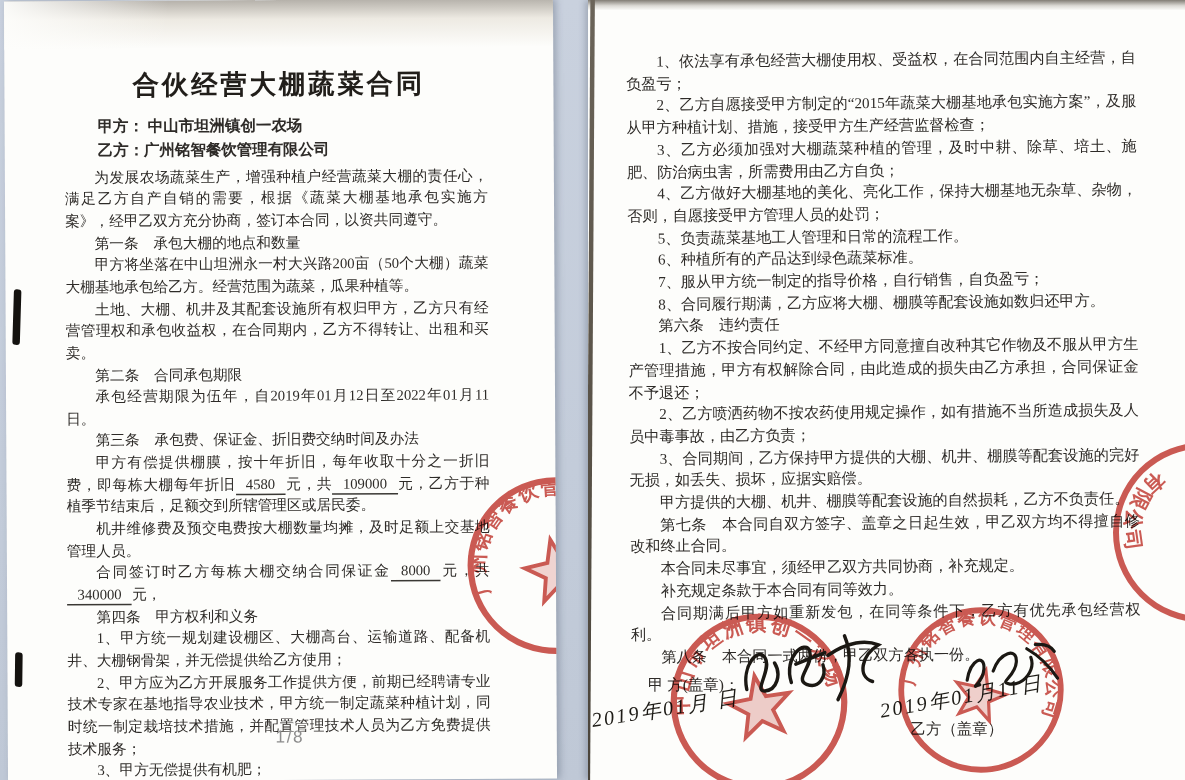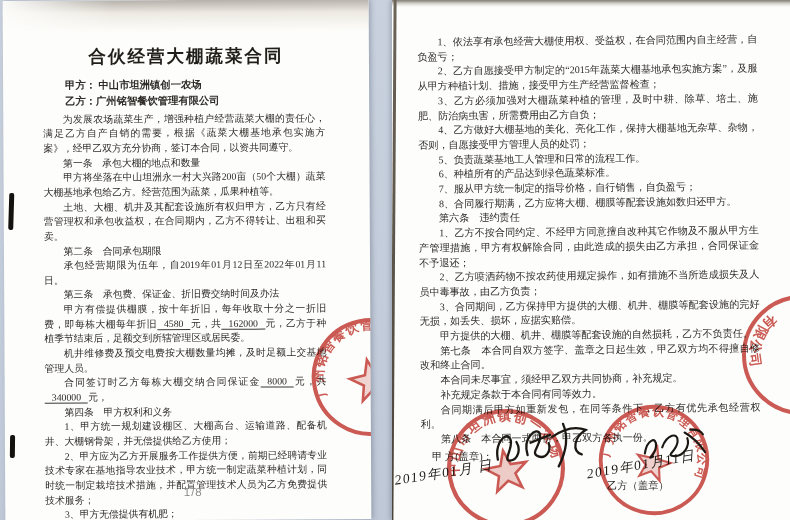--- a/index.html
+++ b/index.html
@@ -68,21 +68,21 @@
     </div>
 
     <div class="body1">
         <p class="para">为发展农场蔬菜生产，增强种植户经营蔬菜大棚的责任心，满足乙方自产自销的需要，根据《蔬菜大棚基地承包实施方案》，经甲乙双方充分协商，签订本合同，以资共同遵守。</p>
         <p class="para">第一条　承包大棚的地点和数量</p>
         <p class="para">甲方将坐落在中山坦洲永一村大兴路200亩（50个大棚）蔬菜大棚基地承包给乙方。经营范围为蔬菜，瓜果种植等。</p>
         <p class="para">土地、大棚、机井及其配套设施所有权归甲方，乙方只有经营管理权和承包收益权，在合同期内，乙方不得转让、出租和买卖。</p>
         <p class="para">第二条　合同承包期限</p>
         <p class="para">承包经营期限为伍年，自2019年01月12日至2022年01月11日。</p>
         <p class="para">第三条　承包费、保证金、折旧费交纳时间及办法</p>
-        <p class="para">甲方有偿提供棚膜，按十年折旧，每年收取十分之一折旧费，即每栋大棚每年折旧<span class="blank">4580</span>元，共<span class="blank">162000</span>元，乙方于种植季节结束后，足额交到所辖管理区或居民委。</p>
+        <p class="para">甲方有偿提供棚膜，按十年折旧，每年收取十分之一折旧费，即每栋大棚每年折旧<span class="blank">4580</span>元，共<span class="blank">109000</span>元，乙方于种植季节结束后，足额交到所辖管理区或居民委。</p>
         <p class="para">机井维修费及预交电费按大棚数量均摊，及时足额上交基地管理人员。</p>
         <p class="para">合同签订时乙方每栋大棚交纳合同保证金<span class="blank">8000</span>元，共<span class="blank">340000</span>元，</p>
         <p class="para">第四条　甲方权利和义务</p>
         <p class="para">1、甲方统一规划建设棚区、大棚高台、运输道路、配备机井、大棚钢骨架，并无偿提供给乙方使用；</p>
         <p class="para">2、甲方应为乙方开展服务工作提供方便，前期已经聘请专业技术专家在基地指导农业技术，甲方统一制定蔬菜种植计划，同时统一制定栽培技术措施，并配置管理技术人员为乙方免费提供技术服务；</p>
         <p class="para">3、甲方无偿提供有机肥；</p>
       </div>
 
     <div class="page-num">1/8</div>
 

